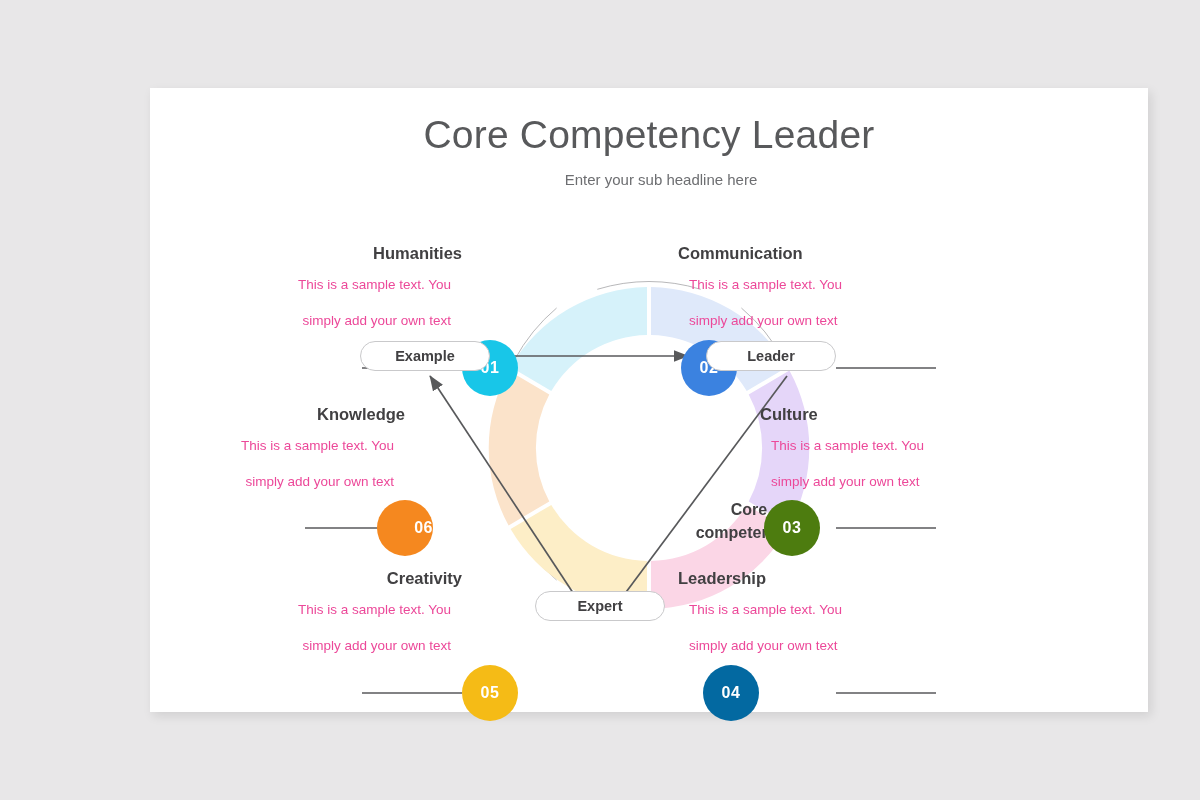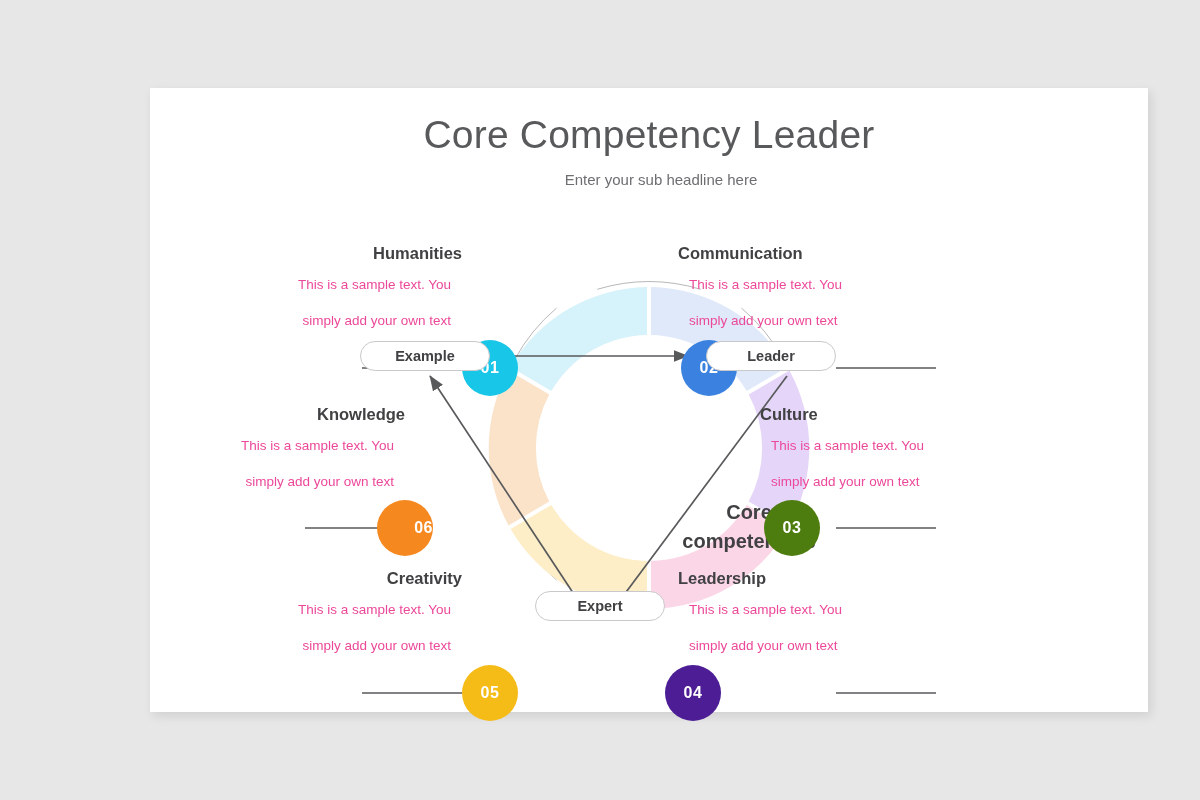--- a/index.html
+++ b/index.html
@@ -96,21 +96,21 @@
     color: #414042;
     z-index: 7;
     box-sizing: border-box;
   }
   #center-label {
     position: absolute;
     left: 449px;
     top: 410px;
     width: 300px;
     text-align: center;
-    font-size: 20px;
+    font-size: 16px;
     font-weight: bold;
     color: #414042;
     line-height: 1.45;
     z-index: 5;
   }
   #center-label span { display: block; }
   svg.layer {
     position: absolute;
     left: 0; top: 0;
     width: 998px; height: 624px;
@@ -179,21 +179,21 @@
 
     <div class="num-badge" id="badge-01" style="left: 312px; top: 252px; background: rgb(24, 198, 232);">
       <span>01</span>
     </div>
     <div class="num-badge" id="badge-02" style="left: 531px; top: 252px; background: rgb(59, 130, 224);">
       <span>02</span>
     </div>
     <div class="num-badge" id="badge-03" style="left: 614px; top: 412px; background: #4d7c0f;">
       <span>03</span>
     </div>
-    <div class="num-badge" id="badge-04" style="left: 515px; top: 577px; background: #4c1d95;">
+    <div class="num-badge" id="badge-04" style="left: 553px; top: 577px; background: #0369a1;">
       <span>04</span>
     </div>
     <div class="num-badge" id="badge-05" style="left: 312px; top: 577px; background: rgb(245, 187, 22);">
       <span>05</span>
     </div>
     <div class="num-badge" id="badge-06" style="left: 227px; top: 412px; background: rgb(245, 136, 31); justify-content: flex-end;">
       <span>06</span>
     </div>
 
     <div class="side-block left" style="left:62px; top:156px;">

